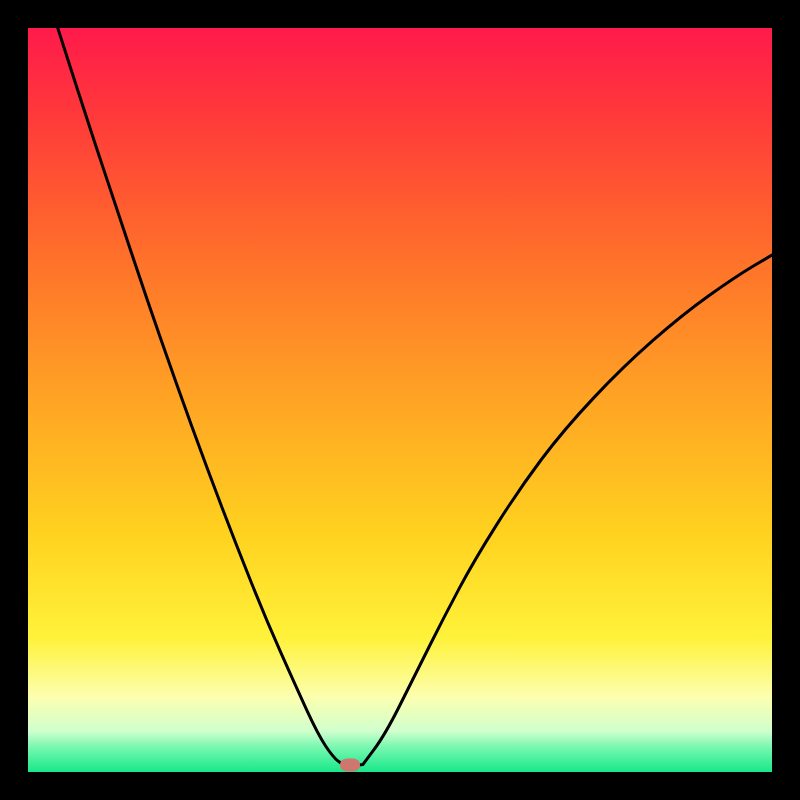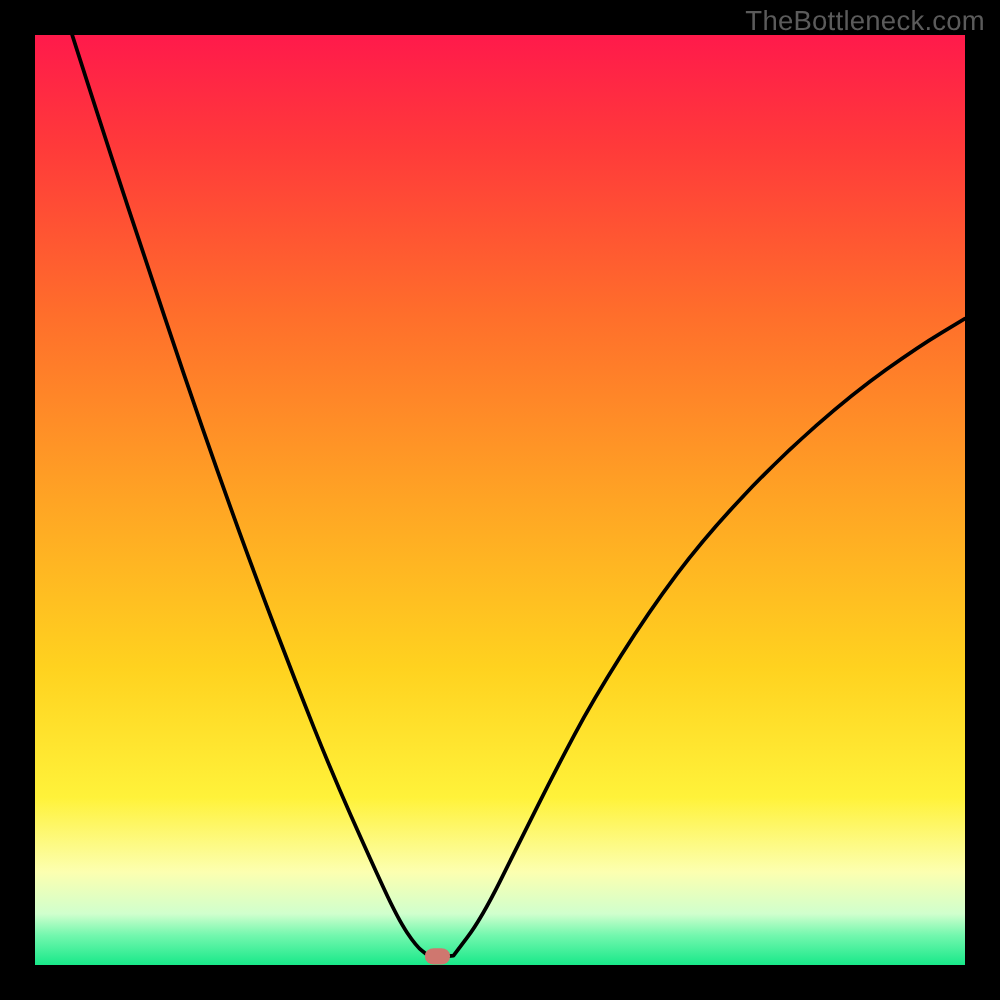--- a/index.html
+++ b/index.html
@@ -73,14 +73,13 @@
             <stop offset="100.00%" stop-color="#18e889"></stop>
           </linearGradient>
       </defs>
       <rect x="0" y="0" width="100" height="100" fill="url(#g)"></rect>
     </svg>
     <svg class="curve" viewBox="0 0 100 100" preserveAspectRatio="none">
       <path id="curve-path" d="M 4.000 0.000 Q 8.000 12.500 10.000 18.500 Q 12.000 24.500 14.000 30.500 Q 16.000 36.500 18.000 42.250 Q 20.000 48.000 22.000 53.500 Q 24.000 59.000 26.000 64.250 Q 28.000 69.500 30.000 74.500 Q 32.000 79.500 34.000 84.000 Q 36.000 88.500 37.500 91.750 Q 39.000 95.000 40.000 96.500 Q 41.000 98.000 41.650 98.500 Q 42.300 99.000 42.300 99.000 Q 42.300 99.000 42.650 99.050 Q 43.000 99.100 43.500 99.100 Q 44.000 99.100 44.500 99.050 Q 45.000 99.000 45.000 99.000 Q 45.000 99.000 46.500 97.000 Q 48.000 95.000 50.000 91.000 Q 52.000 87.000 54.000 83.000 Q 56.000 79.000 58.000 75.250 Q 60.000 71.500 63.000 66.750 Q 66.000 62.000 69.000 58.000 Q 72.000 54.000 76.000 49.750 Q 80.000 45.500 84.000 42.000 Q 88.000 38.500 91.500 36.000 Q 95.000 33.500 97.500 32.000 L 100.000 30.500" fill="none" stroke="#000000" stroke-width="3" stroke-linecap="round" stroke-linejoin="round" vector-effect="non-scaling-stroke"></path>
     </svg>
     <div class="marker" id="marker" style="left: 43.3%; top: 99%; background: rgb(207, 119, 111);"></div>
   </div>
-  <div class="watermark">TheBottleneck.com</div>
 </div>
 
 </body></html>

